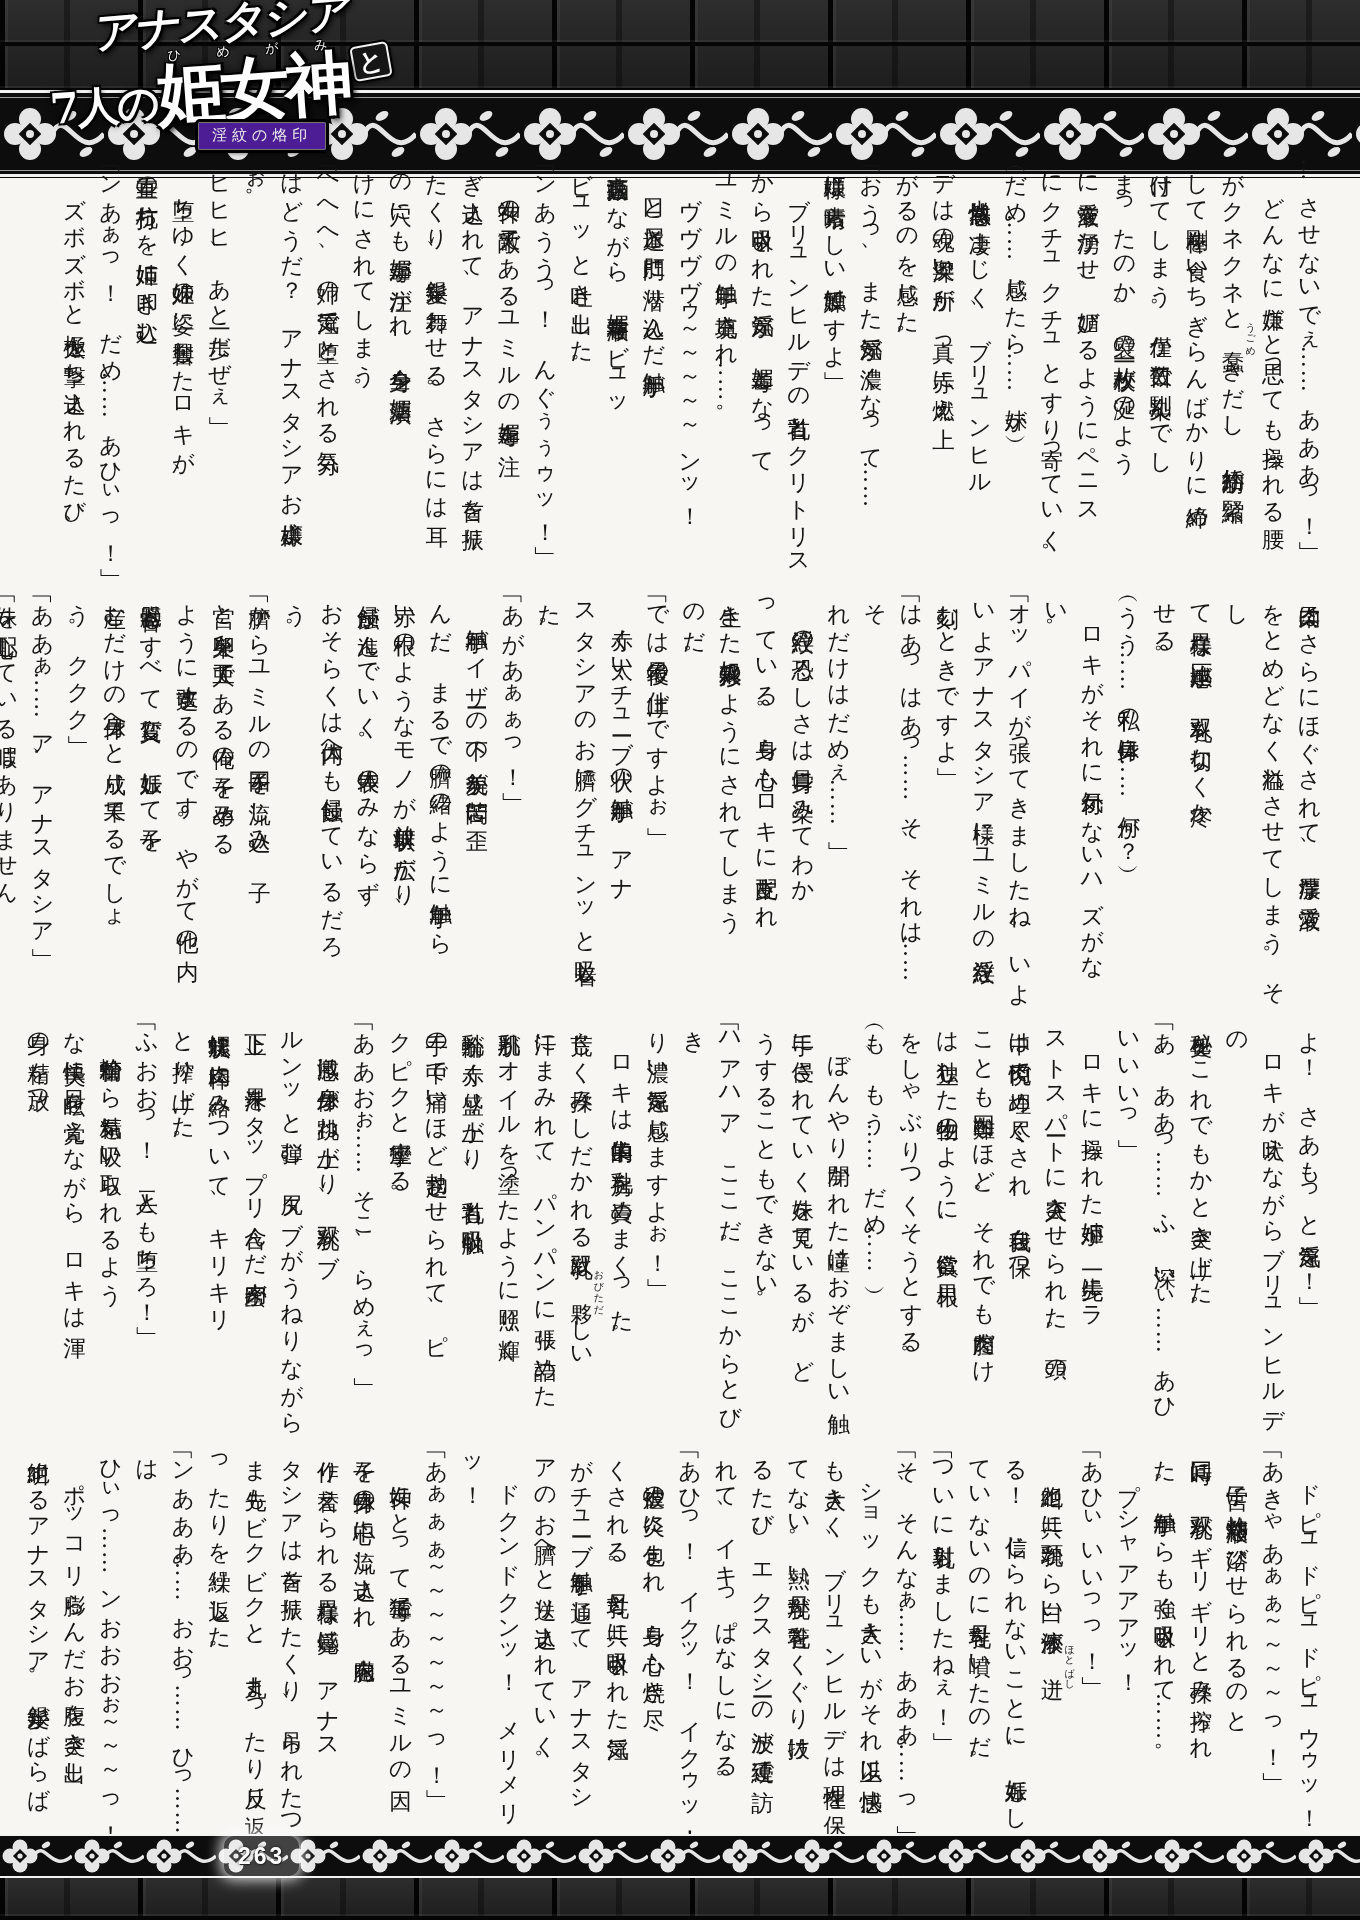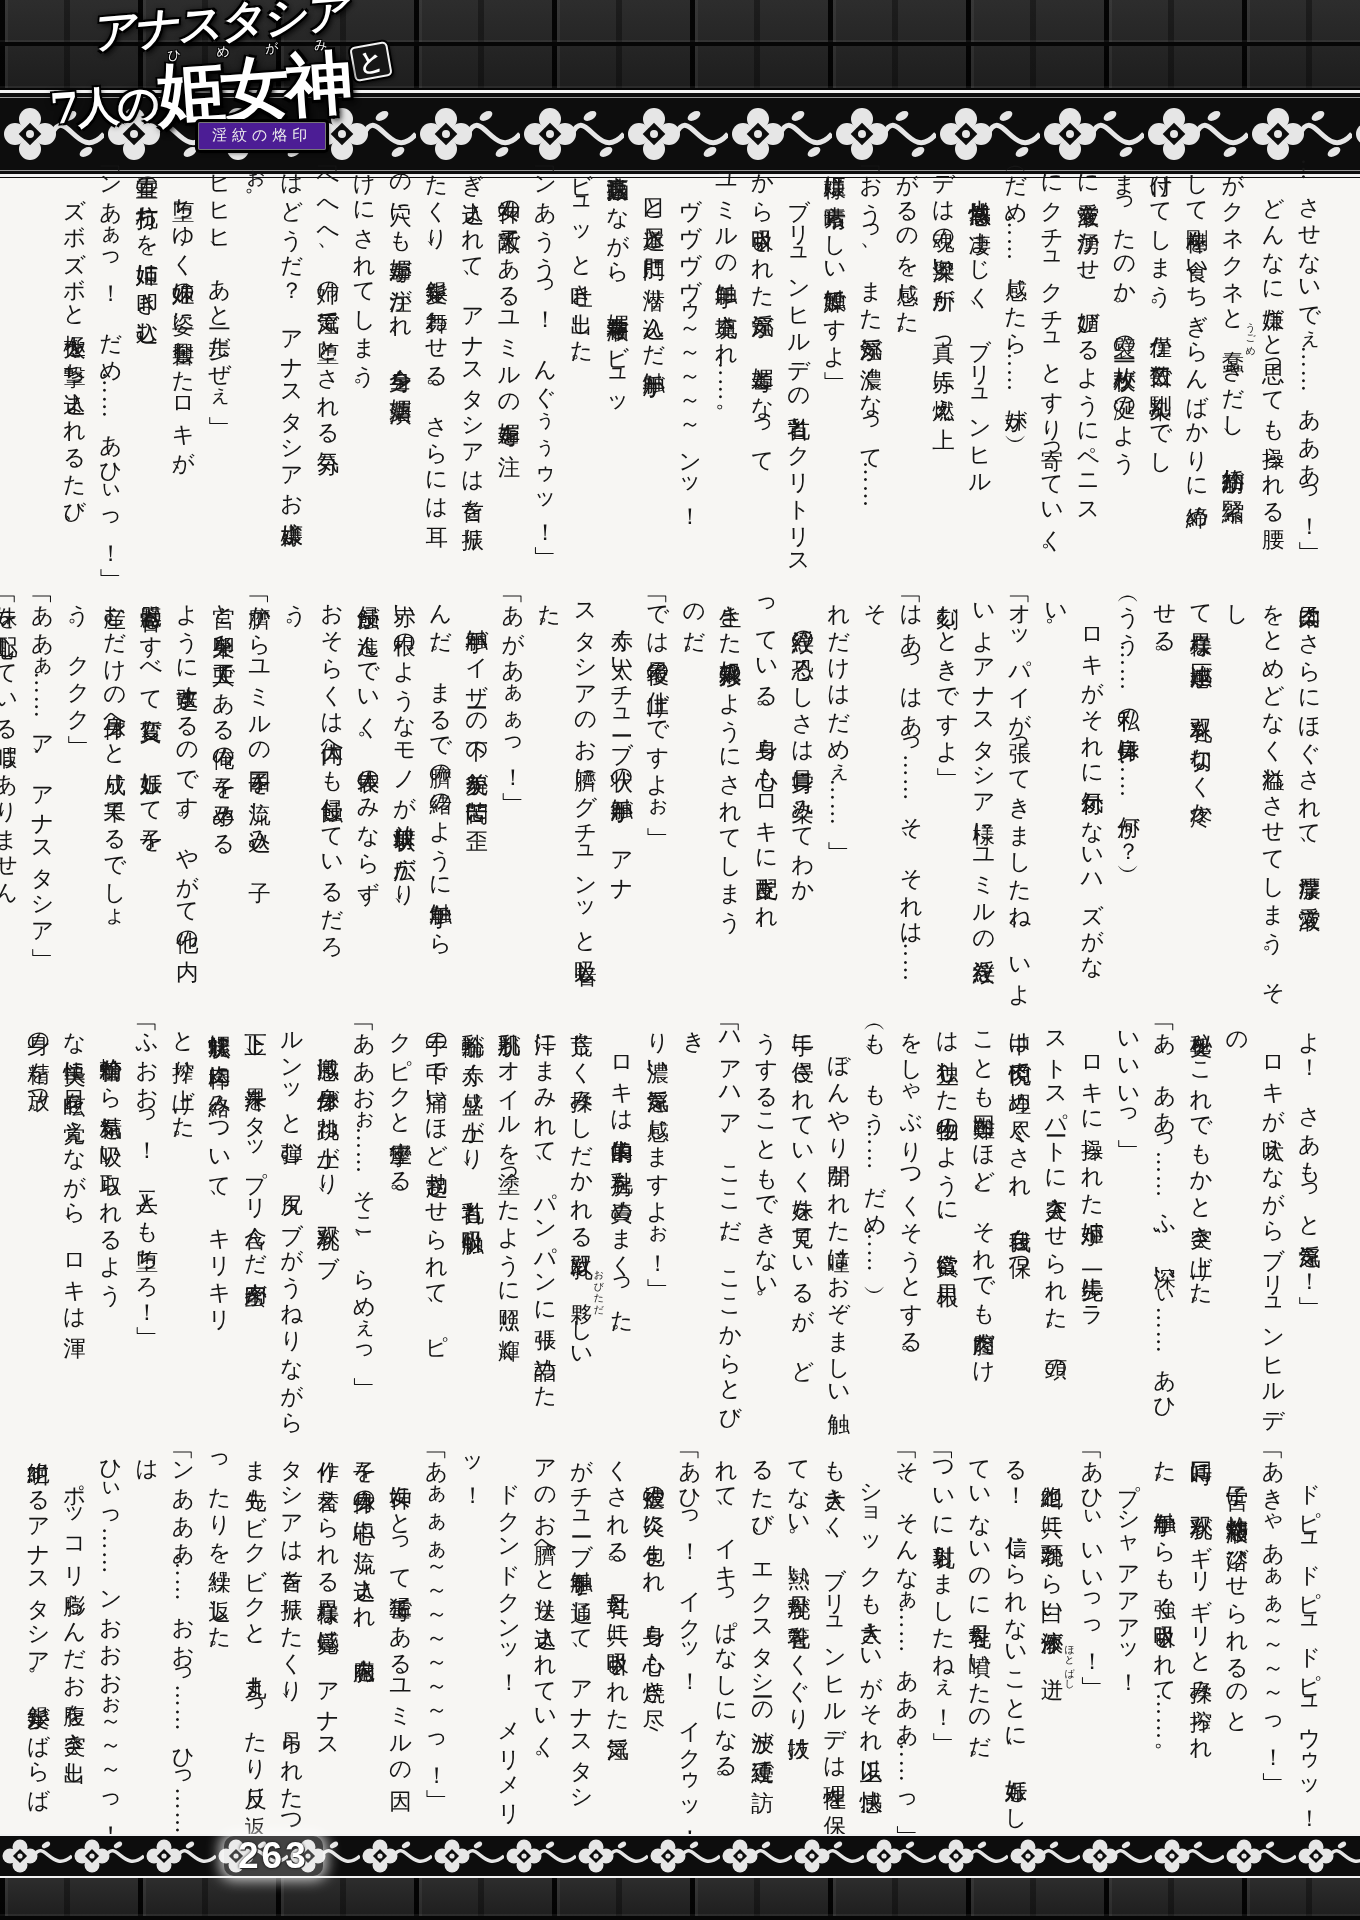--- a/index.html
+++ b/index.html
@@ -68,21 +68,21 @@
   .band .tline{line-height:36.2px;margin:0;letter-spacing:1.5px;}
   .band rt{font-size:10px;letter-spacing:0;}
   #band-0{top:158px;}
   #band-1{top:588px;}
   #band-2{top:1016px;}
   #band-3{top:1444px;}
   
   .page-number{
     position:absolute;left:224px;top:1836px;z-index:7;
     color:#fff;font-family:"Liberation Sans","DejaVu Sans",sans-serif;
-    font-size:37px;font-weight:bold;letter-spacing:3px;line-height:40px;
+    font-size:23px;font-weight:bold;letter-spacing:3px;line-height:40px;
     padding:0 14px;border-radius:10px;
     background:rgba(255,255,255,.22);
     box-shadow:0 0 14px 4px rgba(255,255,255,.8);
     text-shadow:0 0 3px rgba(0,0,0,.9),1px 1px 0 #333;
   }
 </style>
 </head>
 <body>
 
 <div class="brick brick-top"></div>

